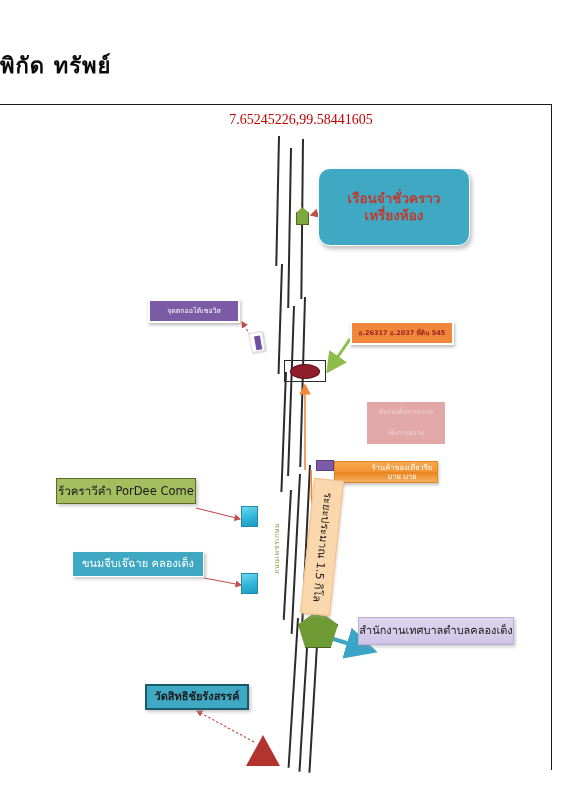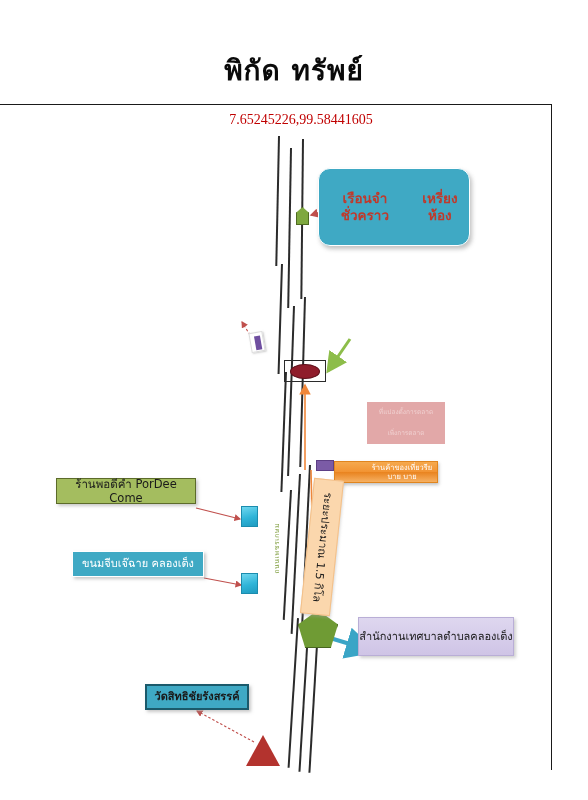--- a/index.html
+++ b/index.html
@@ -15,22 +15,22 @@
     width: 588px;
     height: 800px;
     background: #ffffff;
   }
 
   
   #title {
     position: absolute;
     left: 0; top: 48px;
     width: 588px;
-    text-align: center;
-    font-size: 28px;
+    text-align: left;
+    font-size: 22px;
     font-weight: bold;
     color: #0a0a0a;
     letter-spacing: 1px;
     font-family: "DejaVu Sans", sans-serif;
   }
   #coords {
     position: absolute;
     left: 7px; top: 112px;
     width: 588px;
     text-align: center;
@@ -72,21 +72,21 @@
   .box-prison {
     left: 318px; top: 168px;
     width: 152px; height: 78px;
     background: #3fa9c4;
     border: 1.5px solid #ffffff;
     border-radius: 12px;
     color: #c0392b;
     font-size: 13.5px;
     font-weight: bold;
     box-shadow: 2px 3px 4px rgba(120,120,120,0.45);
-    flex-direction: row;
+    flex-direction: column;
   }
 
   .box-auto {
     left: 148px; top: 299px;
     width: 92px; height: 24px;
     background: #7b5ba6;
     border: 2px solid #ffffff;
     color: #ffffff;
     font-size: 7px;
     box-shadow: 1px 2px 3px rgba(120,120,120,0.5);
@@ -158,21 +158,21 @@
     width: 132px; height: 26px;
     background: #3fa9c4;
     border: 1.5px solid #ffffff;
     color: #ffffff;
     font-size: 11px;
     box-shadow: 2px 2px 3px rgba(150,150,150,0.5);
   }
 
   .box-office {
     left: 358px; top: 617px;
-    width: 156px; height: 39px;
+    width: 156px; height: 28px;
     background: linear-gradient(180deg,#ded7ef 0%,#cfc4e6 100%);
     border: 1px solid #b9aed6;
     color: #1a1a1a;
     font-size: 11px;
     box-shadow: 2px 2px 3px rgba(150,150,150,0.45);
   }
 
   .box-temple {
     left: 145px; top: 684px;
     width: 104px; height: 26px;
@@ -353,37 +353,43 @@
   <div class="marker pentagon"></div>
   <div class="marker triangle"></div>
 
   <div class="road-label">ถนนเพชรเกษม</div>
 
   <div class="callout box-prison">
     <span>เรือนจำชั่วคราว</span>
     <span>เหรี่ยงห้อง</span>
   </div>
 
-
+  <div class="callout box-auto">
+    <span>จุดตกออโต้เซอวิส</span>
+  </div>
+
+  <div class="callout box-land">
+    <span>อ.26317 อ.2037 ที่ดิน 545</span>
+  </div>
 
   <div class="callout box-market">
     <span>ที่แปลงตั้งการตลาด</span>
     <span>เพิ่งการตลาด</span>
   </div>
 
   <div class="callout box-souvenir">
     <span>ร้านค้าของเที่ยวรีย บาย บาย</span>
   </div>
 
   <div class="callout box-distance">
     <span>ระยะประมาณ 1.5 กิโล</span>
   </div>
 
   <div class="callout box-pordee">
-    <span>ร้านพอดีคำ PorDee Come</span>
+    <span>ร้วคราวีคำ PorDee Come</span>
   </div>
 
   <div class="callout box-khanom">
     <span>ขนมจีบเจ๊ฉาย คลองเต็ง</span>
   </div>
 
   <div class="callout box-office">
     <span>สำนักงานเทศบาลตำบลคลองเต็ง</span>
   </div>
 

